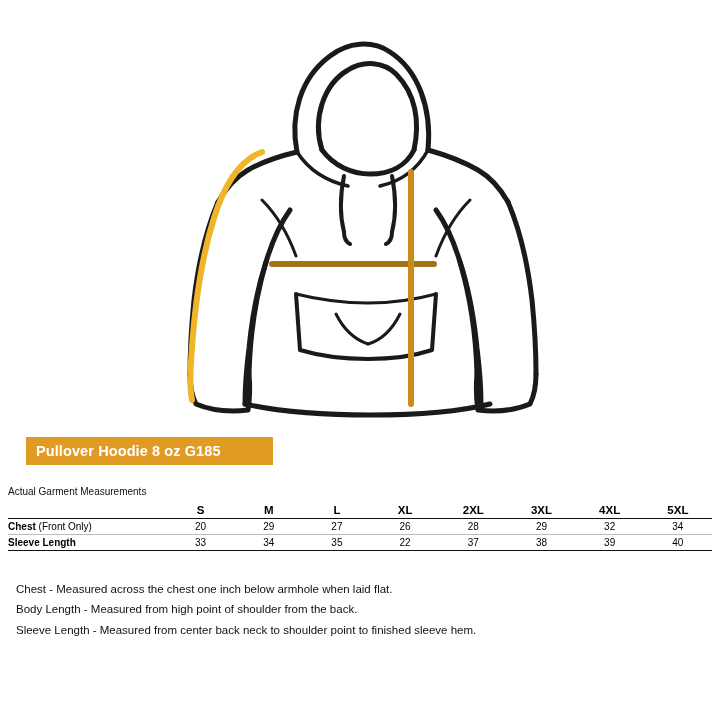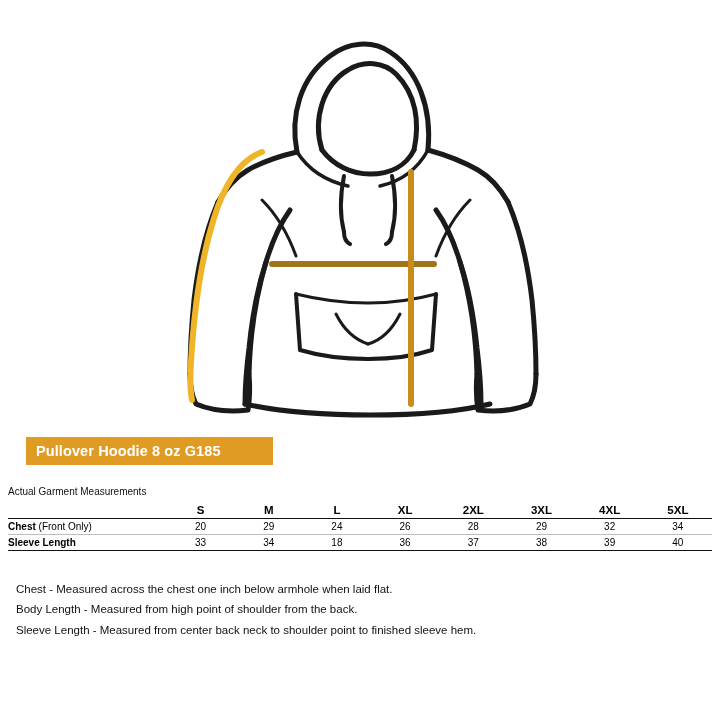--- a/index.html
+++ b/index.html
@@ -252,33 +252,33 @@
         <th>3XL</th>
         <th>4XL</th>
         <th>5XL</th>
       </tr>
     </thead>
     <tbody>
       <tr>
         <td class="rowhead"><span>Chest</span><span class="sub"> (Front Only)</span></td>
         <td>20</td>
         <td>29</td>
-        <td>24</td>
+        <td>27</td>
         <td>26</td>
         <td>28</td>
         <td>29</td>
         <td>32</td>
         <td>34</td>
       </tr>
       <tr>
         <td class="rowhead"><span>Sleeve Length</span></td>
         <td>33</td>
         <td>34</td>
-        <td>18</td>
-        <td>36</td>
+        <td>35</td>
+        <td>22</td>
         <td>37</td>
         <td>38</td>
         <td>39</td>
         <td>40</td>
       </tr>
     </tbody>
   </table>
 
   <div id="notes">
     <p>Chest - Measured across the chest one inch below armhole when laid flat.</p>

